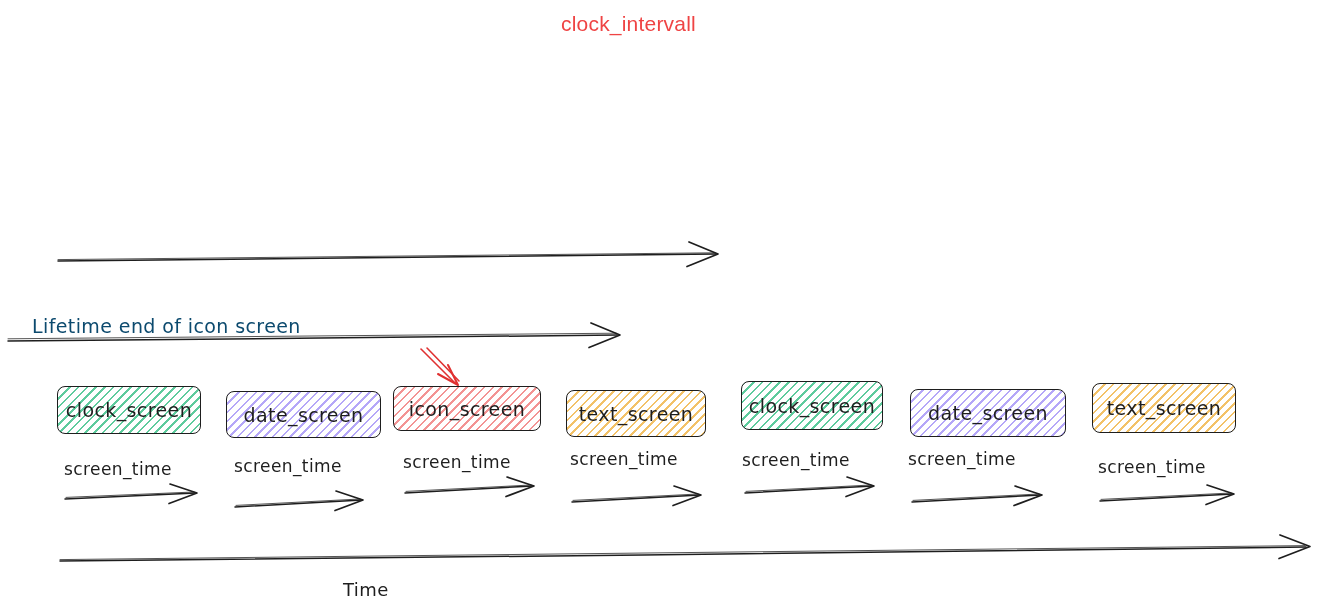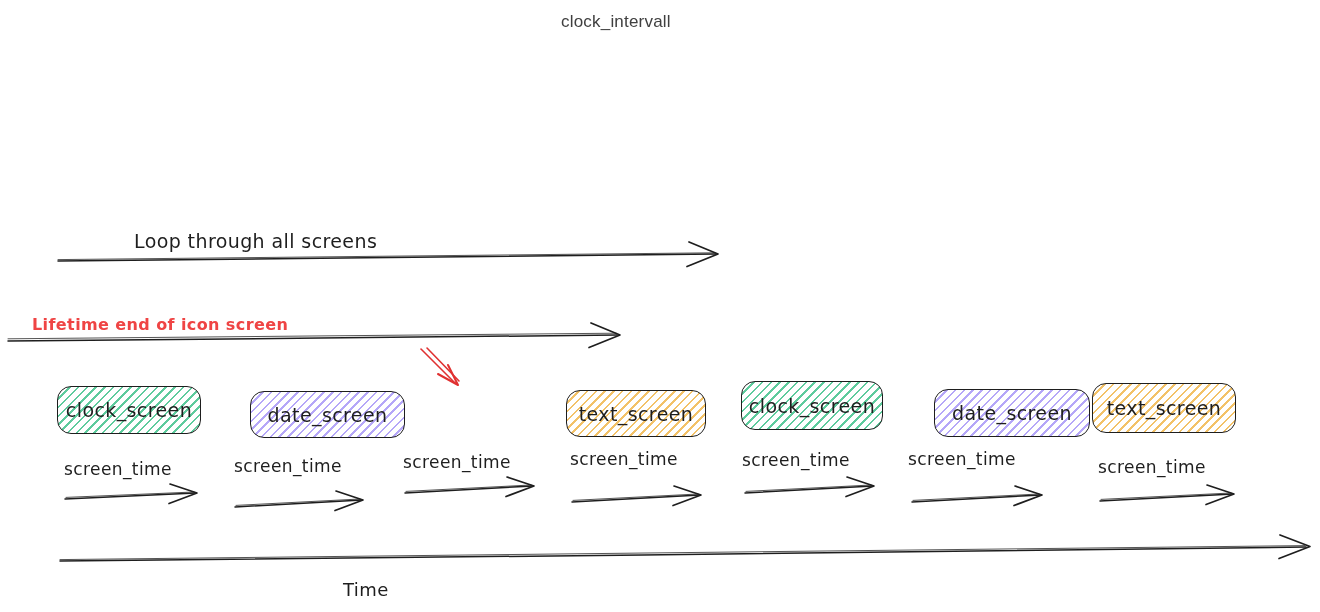--- a/index.html
+++ b/index.html
@@ -3,35 +3,35 @@
 <meta charset="utf-8">
 <style>
   html,body{margin:0;padding:0;background:#ffffff;}
   .canvas{
     position:relative;width:1320px;height:612px;background:#ffffff;
     font-family:"DejaVu Sans", sans-serif;color:#1e1e1e;overflow:hidden;
   }
   .abs{position:absolute;}
   .title{
     font-family:"Liberation Sans", sans-serif;
-    font-size:17px;color:#404040;letter-spacing:0.2px;
+    font-size:21px;color:#ef4444;letter-spacing:0.2px;
   }
   .hand{letter-spacing:0.4px;}
   .loop-label{font-size:19px;}
-  .lifetime-label{font-size:16px;color:#ef4444;font-weight:bold;}
+  .lifetime-label{font-size:19px;color:#0c4a6e;}
   .time-label{font-size:18px;}
   .st-label{font-size:17px;text-align:left;}
   .screen-box{
-    border:1.8px solid #1e1e1e;border-radius:14px;
+    border:1.8px solid #1e1e1e;border-radius:8px;
     display:flex;align-items:center;justify-content:center;
     font-size:19px;letter-spacing:0.4px;box-sizing:border-box;
   }
   .screen-box .box-label{white-space:nowrap;}
   .hatch-green {background:repeating-linear-gradient(135deg,#ffffff 0 1.2px,#5ecb9d 1.2px 3px,#ffffff 3px 6.2px);}
-  .hatch-violet{background:repeating-linear-gradient(135deg,#ffffff 0 1.2px,#b5a7f8 1.2px 3px,#ffffff 3px 6.2px);margin-left:24px;}
+  .hatch-violet{background:repeating-linear-gradient(135deg,#ffffff 0 1.2px,#b5a7f8 1.2px 3px,#ffffff 3px 6.2px);}
   .hatch-red   {background:repeating-linear-gradient(135deg,#ffffff 0 1.2px,#f39494 1.2px 3px,#ffffff 3px 6.2px);}
   .hatch-yellow{background:repeating-linear-gradient(135deg,#ffffff 0 1.2px,#f3c268 1.2px 3px,#ffffff 3px 6.2px);text-align:right;}
   svg.arrows{position:absolute;left:0;top:0;width:1320px;height:612px;}
   svg.arrows path{fill:none;stroke-linecap:round;stroke-linejoin:round;}
   .ink{stroke:#1e1e1e;}
   .ink-thin{stroke:#555555;}
   .red{stroke:#e03131;}
 </style>
 </head>
 <body>
@@ -96,28 +96,30 @@
       <path class="ink" d="M1207,485 L1234,494 L1206,504.5" stroke-width="1.7"></path>
     </g>
 
     <g>
       <path class="ink-thin" d="M60,559.6 L1305,545.6" stroke-width="1"></path>
       <path class="ink" d="M60,561 C420,558 980,551 1306,547" stroke-width="1.5"></path>
       <path class="ink" d="M1280,535 L1310,546.5 L1279,558.5" stroke-width="1.7"></path>
     </g>
   </svg>
 
-  <div class="abs hand loop-label" style="left:134px;top:230px;">Loop through all screens</div>
   <div class="abs hand lifetime-label" style="left:32px;top:315px;">Lifetime end of icon screen</div>
 
   <div class="abs screen-box hatch-green" style="left:57px;top:386px;width:144px;height:48px;">
     <span class="box-label">clock_screen</span>
   </div>
   <div class="abs screen-box hatch-violet" style="left:226px;top:391px;width:155px;height:47px;">
     <span class="box-label">date_screen</span>
+  </div>
+  <div class="abs screen-box hatch-red" style="left:393px;top:386px;width:148px;height:45px;">
+    <span class="box-label">icon_screen</span>
   </div>
   <div class="abs screen-box hatch-yellow" style="left:566px;top:390px;width:140px;height:47px;">
     <span class="box-label">text_screen</span>
   </div>
   <div class="abs screen-box hatch-green" style="left:741px;top:381px;width:142px;height:49px;">
     <span class="box-label">clock_screen</span>
   </div>
   <div class="abs screen-box hatch-violet" style="left:910px;top:389px;width:156px;height:48px;">
     <span class="box-label">date_screen</span>
   </div>

